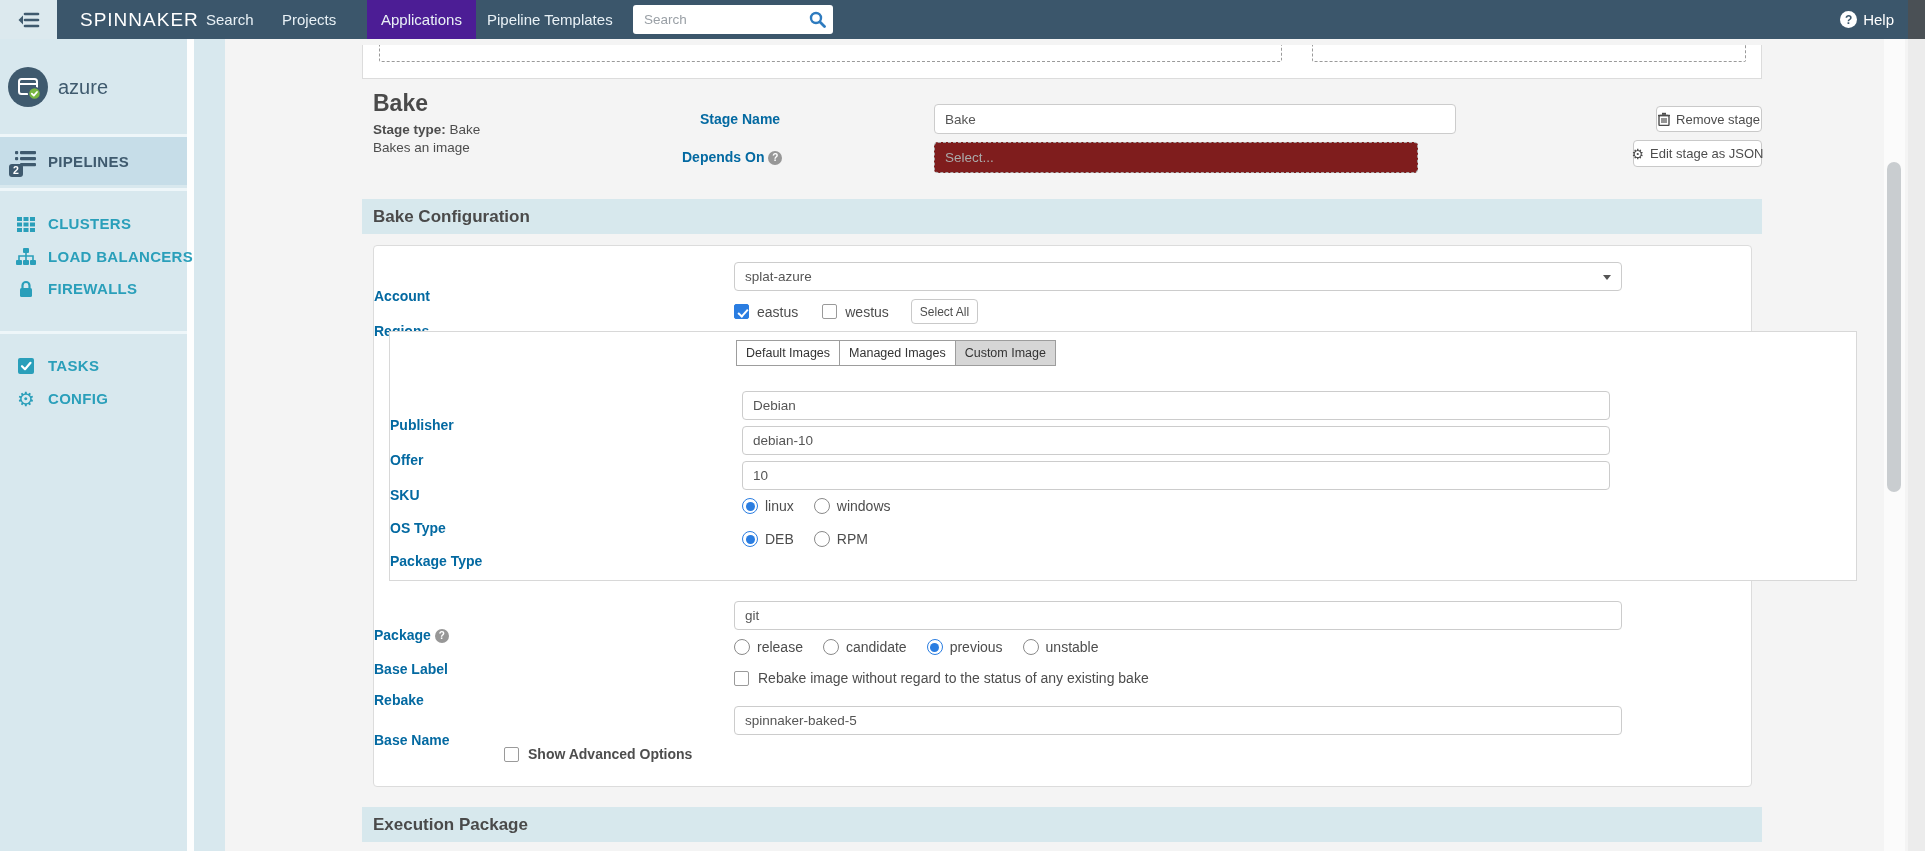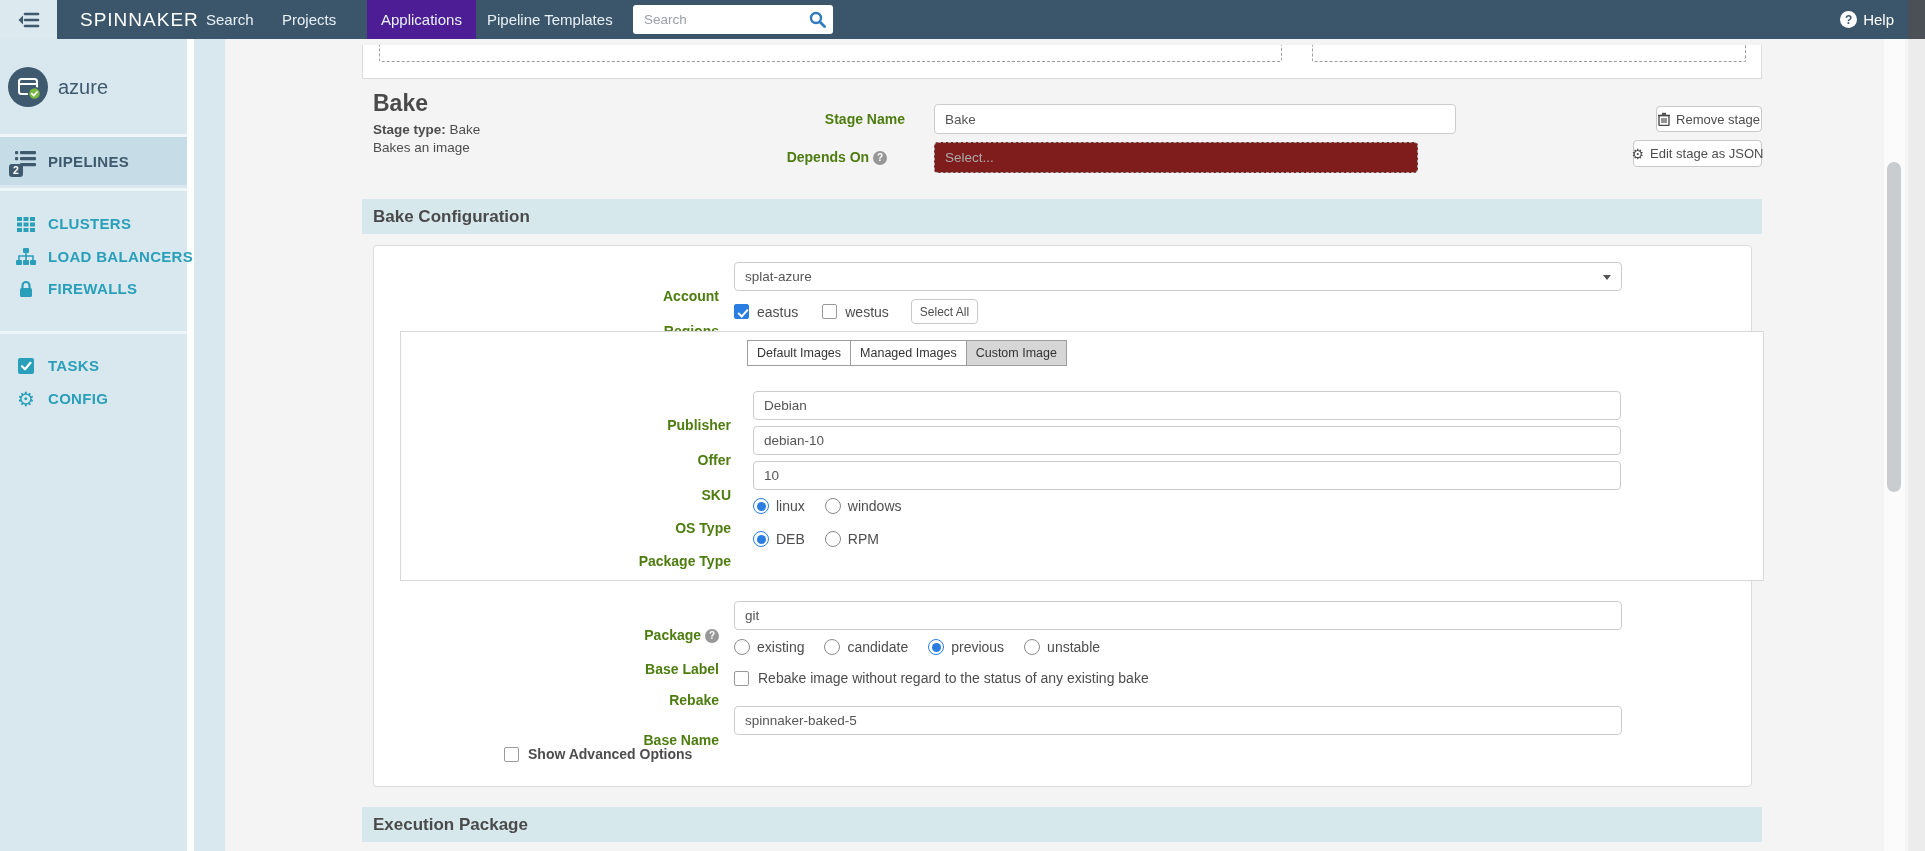--- a/index.html
+++ b/index.html
@@ -42,21 +42,21 @@
   .gear-glyph{font-family:"DejaVu Sans",sans-serif;font-size:20px;color:#2a9fba;line-height:20px;}
 
   
   .graph-box{position:absolute;left:362px;top:45px;width:1400px;height:34px;background:#fff;border:1px solid #dcdcdc;border-top:none;overflow:hidden;}
   .stage-node{position:absolute;top:-13px;height:30px;border:1px dashed #9a9a9a;background:#fff;border-radius:2px;cursor:pointer;}
 
   .stage-title{position:absolute;left:373px;top:90px;font-size:23px;font-weight:600;color:#4a4a4a;}
   .stage-type{position:absolute;left:373px;top:122px;font-size:13.5px;color:#4d4d4d;}
   .stage-desc{position:absolute;left:373px;top:140px;font-size:13.5px;color:#4d4d4d;}
 
-  .flabel{font-weight:bold;font-size:14px;color:#4d7c0f;text-align:right;}
+  .flabel{font-weight:bold;font-size:14px;color:#0369a1;text-align:left;}
   .text-input{border:1px solid #ccc;border-radius:4px;background:#fff;font-size:13.5px;color:#555;padding:0 10px;font-family:inherit;outline:none;width:100%;height:100%;}
   .btn{position:absolute;display:inline-flex;align-items:center;justify-content:center;gap:6px;background:#fff;border:1px solid #c9c9c9;border-radius:4px;font-size:13px;color:#4d4d4d;cursor:pointer;white-space:nowrap;}
   .qmark{display:inline-block;width:14px;height:14px;border-radius:50%;background:#979797;color:#fff;font-size:10px;font-weight:bold;text-align:center;line-height:14px;vertical-align:1px;}
   .qmark::after{content:"?";}
 
   .section-band{position:absolute;left:362px;width:1400px;height:35px;background:#d7e8ed;}
   .section-band h2{margin:0;padding-left:11px;line-height:35px;font-size:17px;font-weight:700;color:#4a4a4a;}
 
   .card{position:absolute;left:373px;top:245px;width:1379px;height:542px;background:#fff;border:1px solid #dcdcdc;border-radius:4px;}
   .crow{position:absolute;left:0;width:100%;}
@@ -67,21 +67,21 @@
   .select-box .chev{position:absolute;right:10px;top:12px;width:0;height:0;border-left:4px solid transparent;border-right:4px solid transparent;border-top:5px solid #555;}
 
   .cb{display:inline-block;width:15px;height:15px;border:1px solid #9a9a9a;border-radius:2px;background:#fff;position:relative;vertical-align:-3px;cursor:pointer;flex:none;}
   .cb.checked{background:#2a7de1;border-color:#2a7de1;}
   .cb.checked::after{content:"";position:absolute;left:4.5px;top:1.5px;width:4px;height:8px;border:solid #fff;border-width:0 2px 2px 0;transform:rotate(42deg);}
   .radio{display:inline-block;width:16px;height:16px;border:1px solid #8a8a8a;border-radius:50%;background:#fff;position:relative;vertical-align:-3px;cursor:pointer;flex:none;}
   .radio.selected{border-color:#2a7de1;}
   .radio.selected::after{content:"";position:absolute;left:2.5px;top:2.5px;width:9px;height:9px;border-radius:50%;background:#2a7de1;}
   .opt{display:inline-flex;align-items:center;gap:7px;font-size:14px;color:#4d4d4d;}
 
-  .inner-box{position:absolute;left:26px;top:85px;width:1364px;height:250px;border:1px solid #d8d8d8;background:#fff;padding-left:28px;}
+  .inner-box{position:absolute;left:15px;top:85px;width:1468px;height:250px;border:1px solid #d8d8d8;background:#fff;padding-left:28px;}
   .inner-box .flabel{position:absolute;left:0;top:6px;width:330px;}
   .inner-box .ctrl{position:absolute;left:352px;}
   .tabs{position:absolute;left:347px;top:8px;display:flex;}
   .tab{border:1px solid #9d9d9d;background:#fff;height:26px;line-height:24px;padding:0 9px;font-size:12.5px;color:#333;margin-left:-1px;cursor:pointer;}
   .tab.active{background:#d6d6d6;}
 
   .dashed-select{border:1px dashed #a9a9a9;border-radius:4px;background:#7f1d1d;font-size:13.5px;color:#aaa;padding:0 10px;line-height:29px;cursor:pointer;}
 
   
   .vtrack{position:absolute;left:1884px;top:39px;width:21px;height:812px;background:#fbfbfb;}
@@ -346,21 +346,21 @@
       </span>
       <div class="ctrl" style="top:0;width:888px;height:29px;">
         <input class="text-input" value="git" style="">
       </div>
     </div>
 
     <div class="crow" style="top:393px;height:20px;">
       <span class="flabel" style="top:2px;">Base Label</span>
       <div class="ctrl" style="top:0;display:flex;align-items:center;gap:7px;">
         <span class="radio"></span>
-        <span class="opt">existing</span>
+        <span class="opt">release</span>
         <span class="radio" style="margin-left:13px;"></span>
         <span class="opt">candidate</span>
         <span class="radio selected" style="margin-left:13px;"></span>
         <span class="opt">previous</span>
         <span class="radio" style="margin-left:13px;"></span>
         <span class="opt">unstable</span>
       </div>
     </div>
 
     <div class="crow" style="top:424px;height:20px;">

